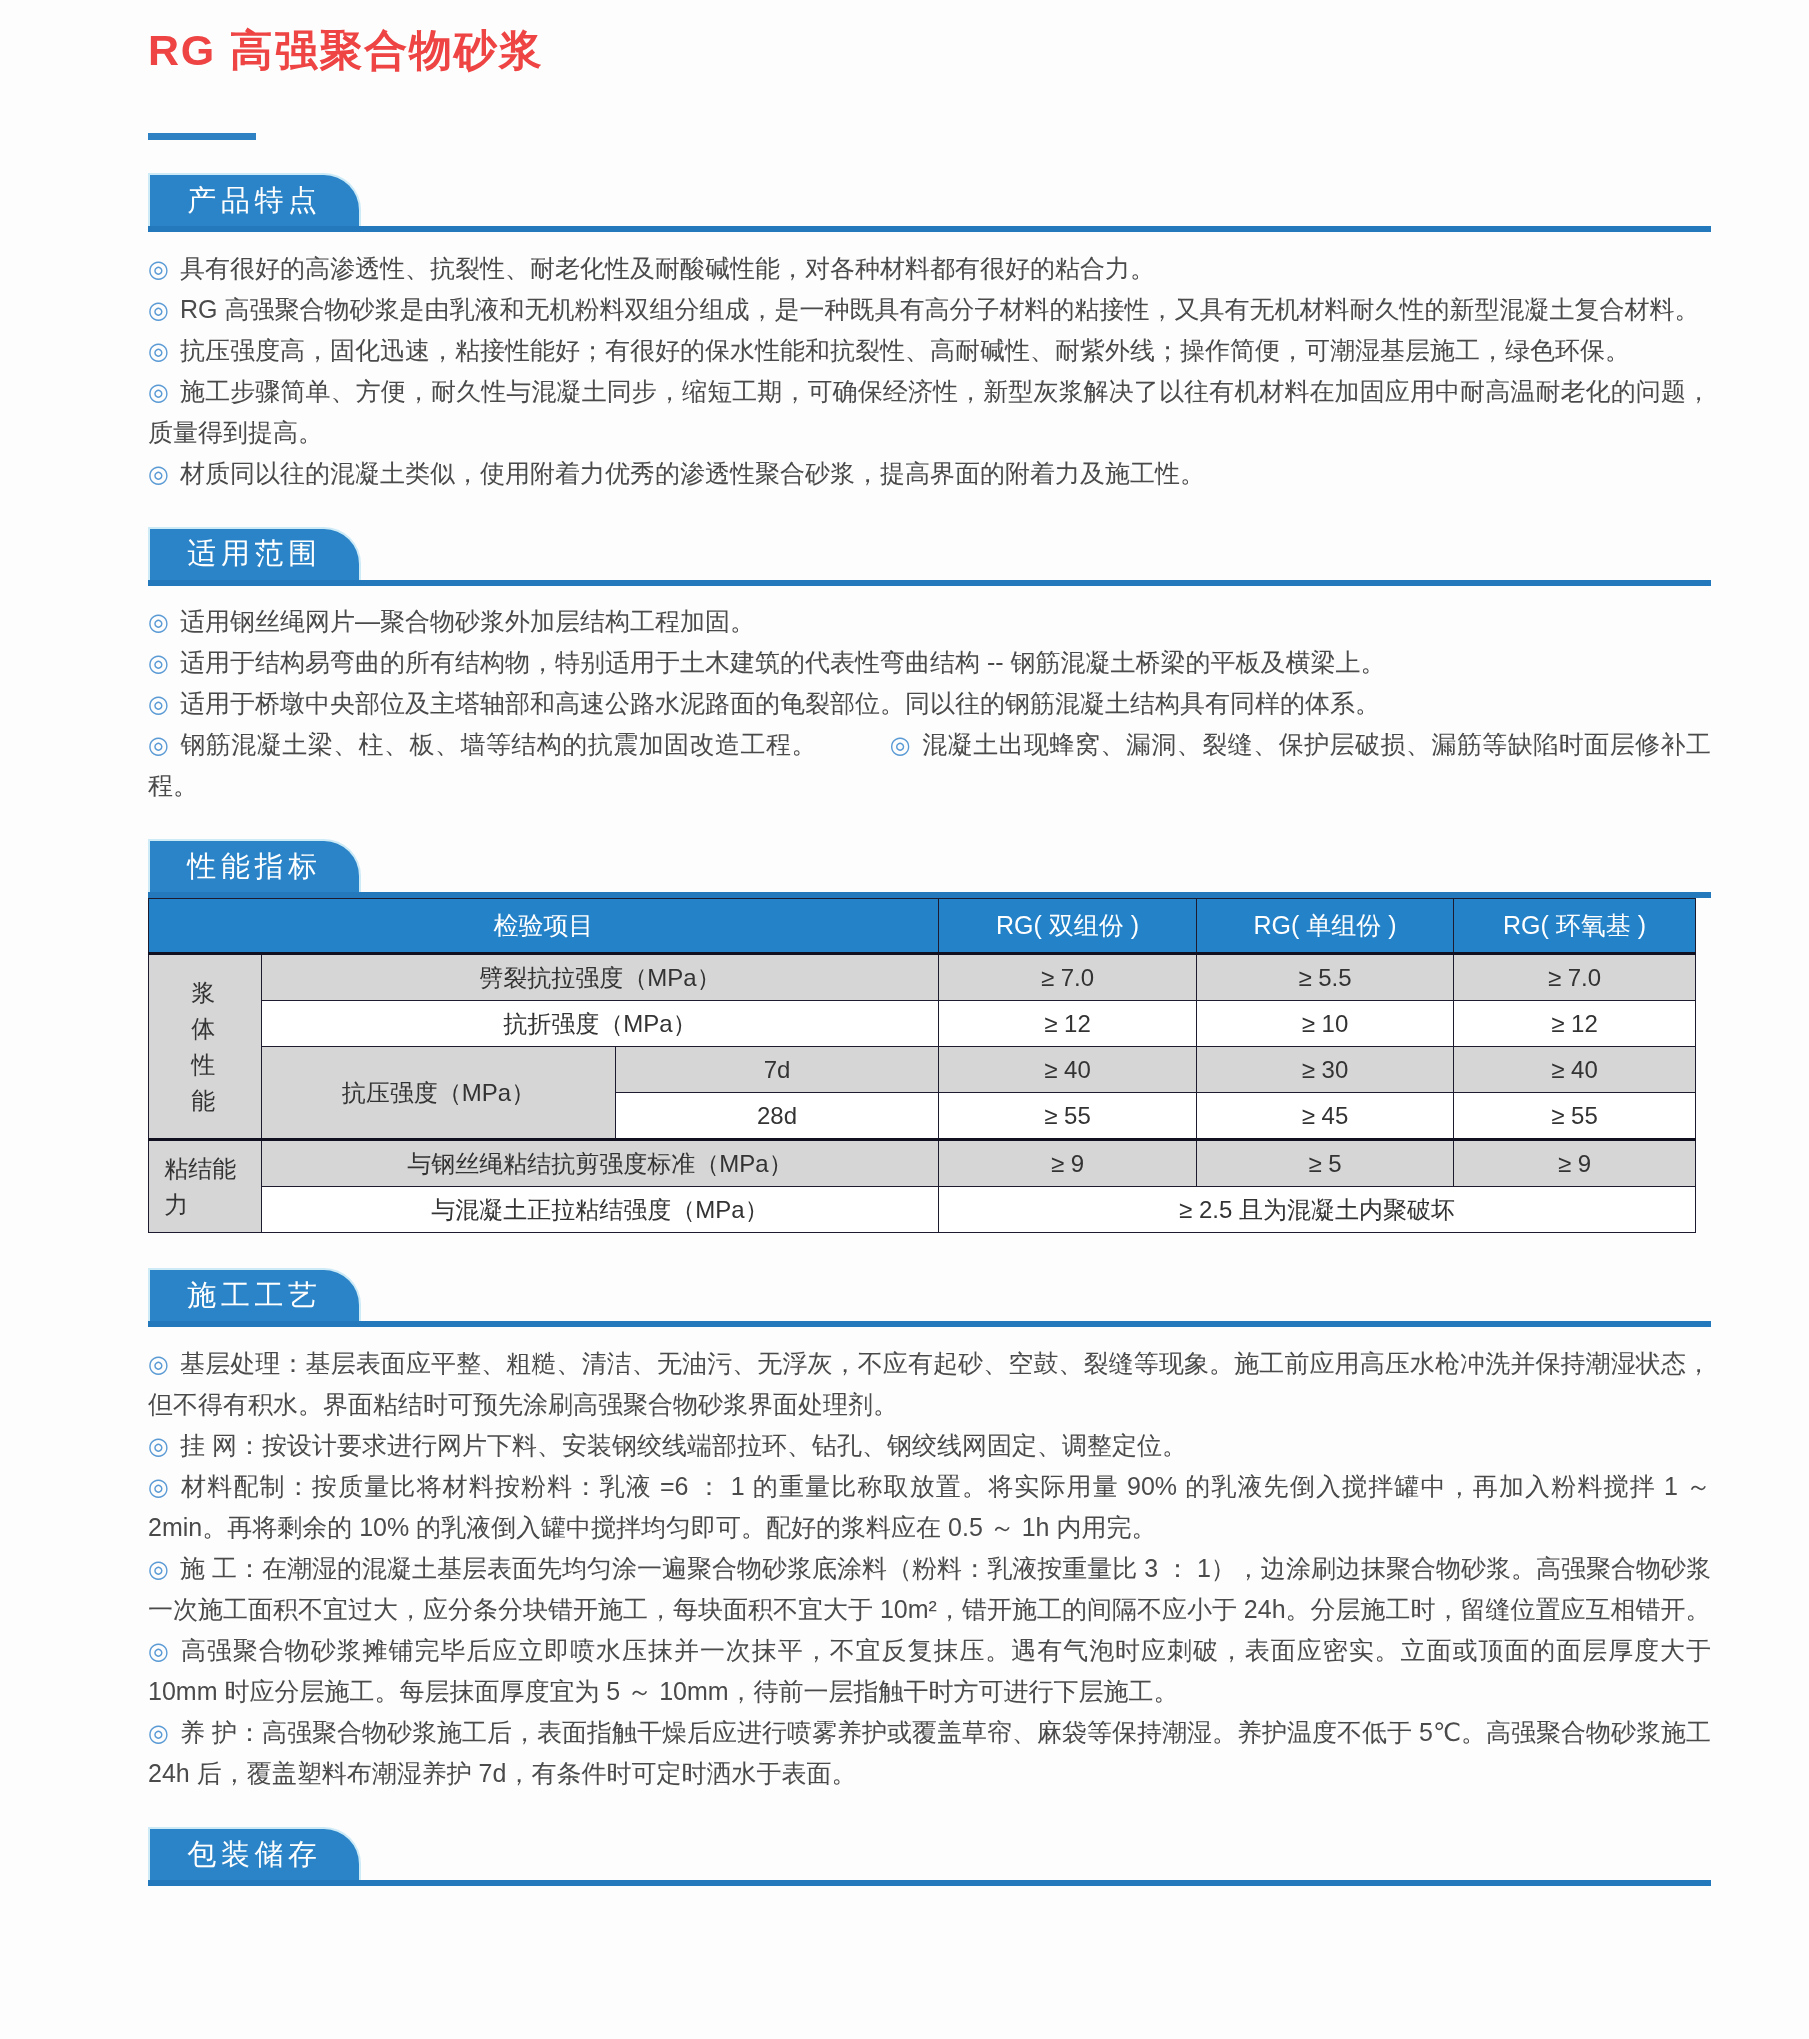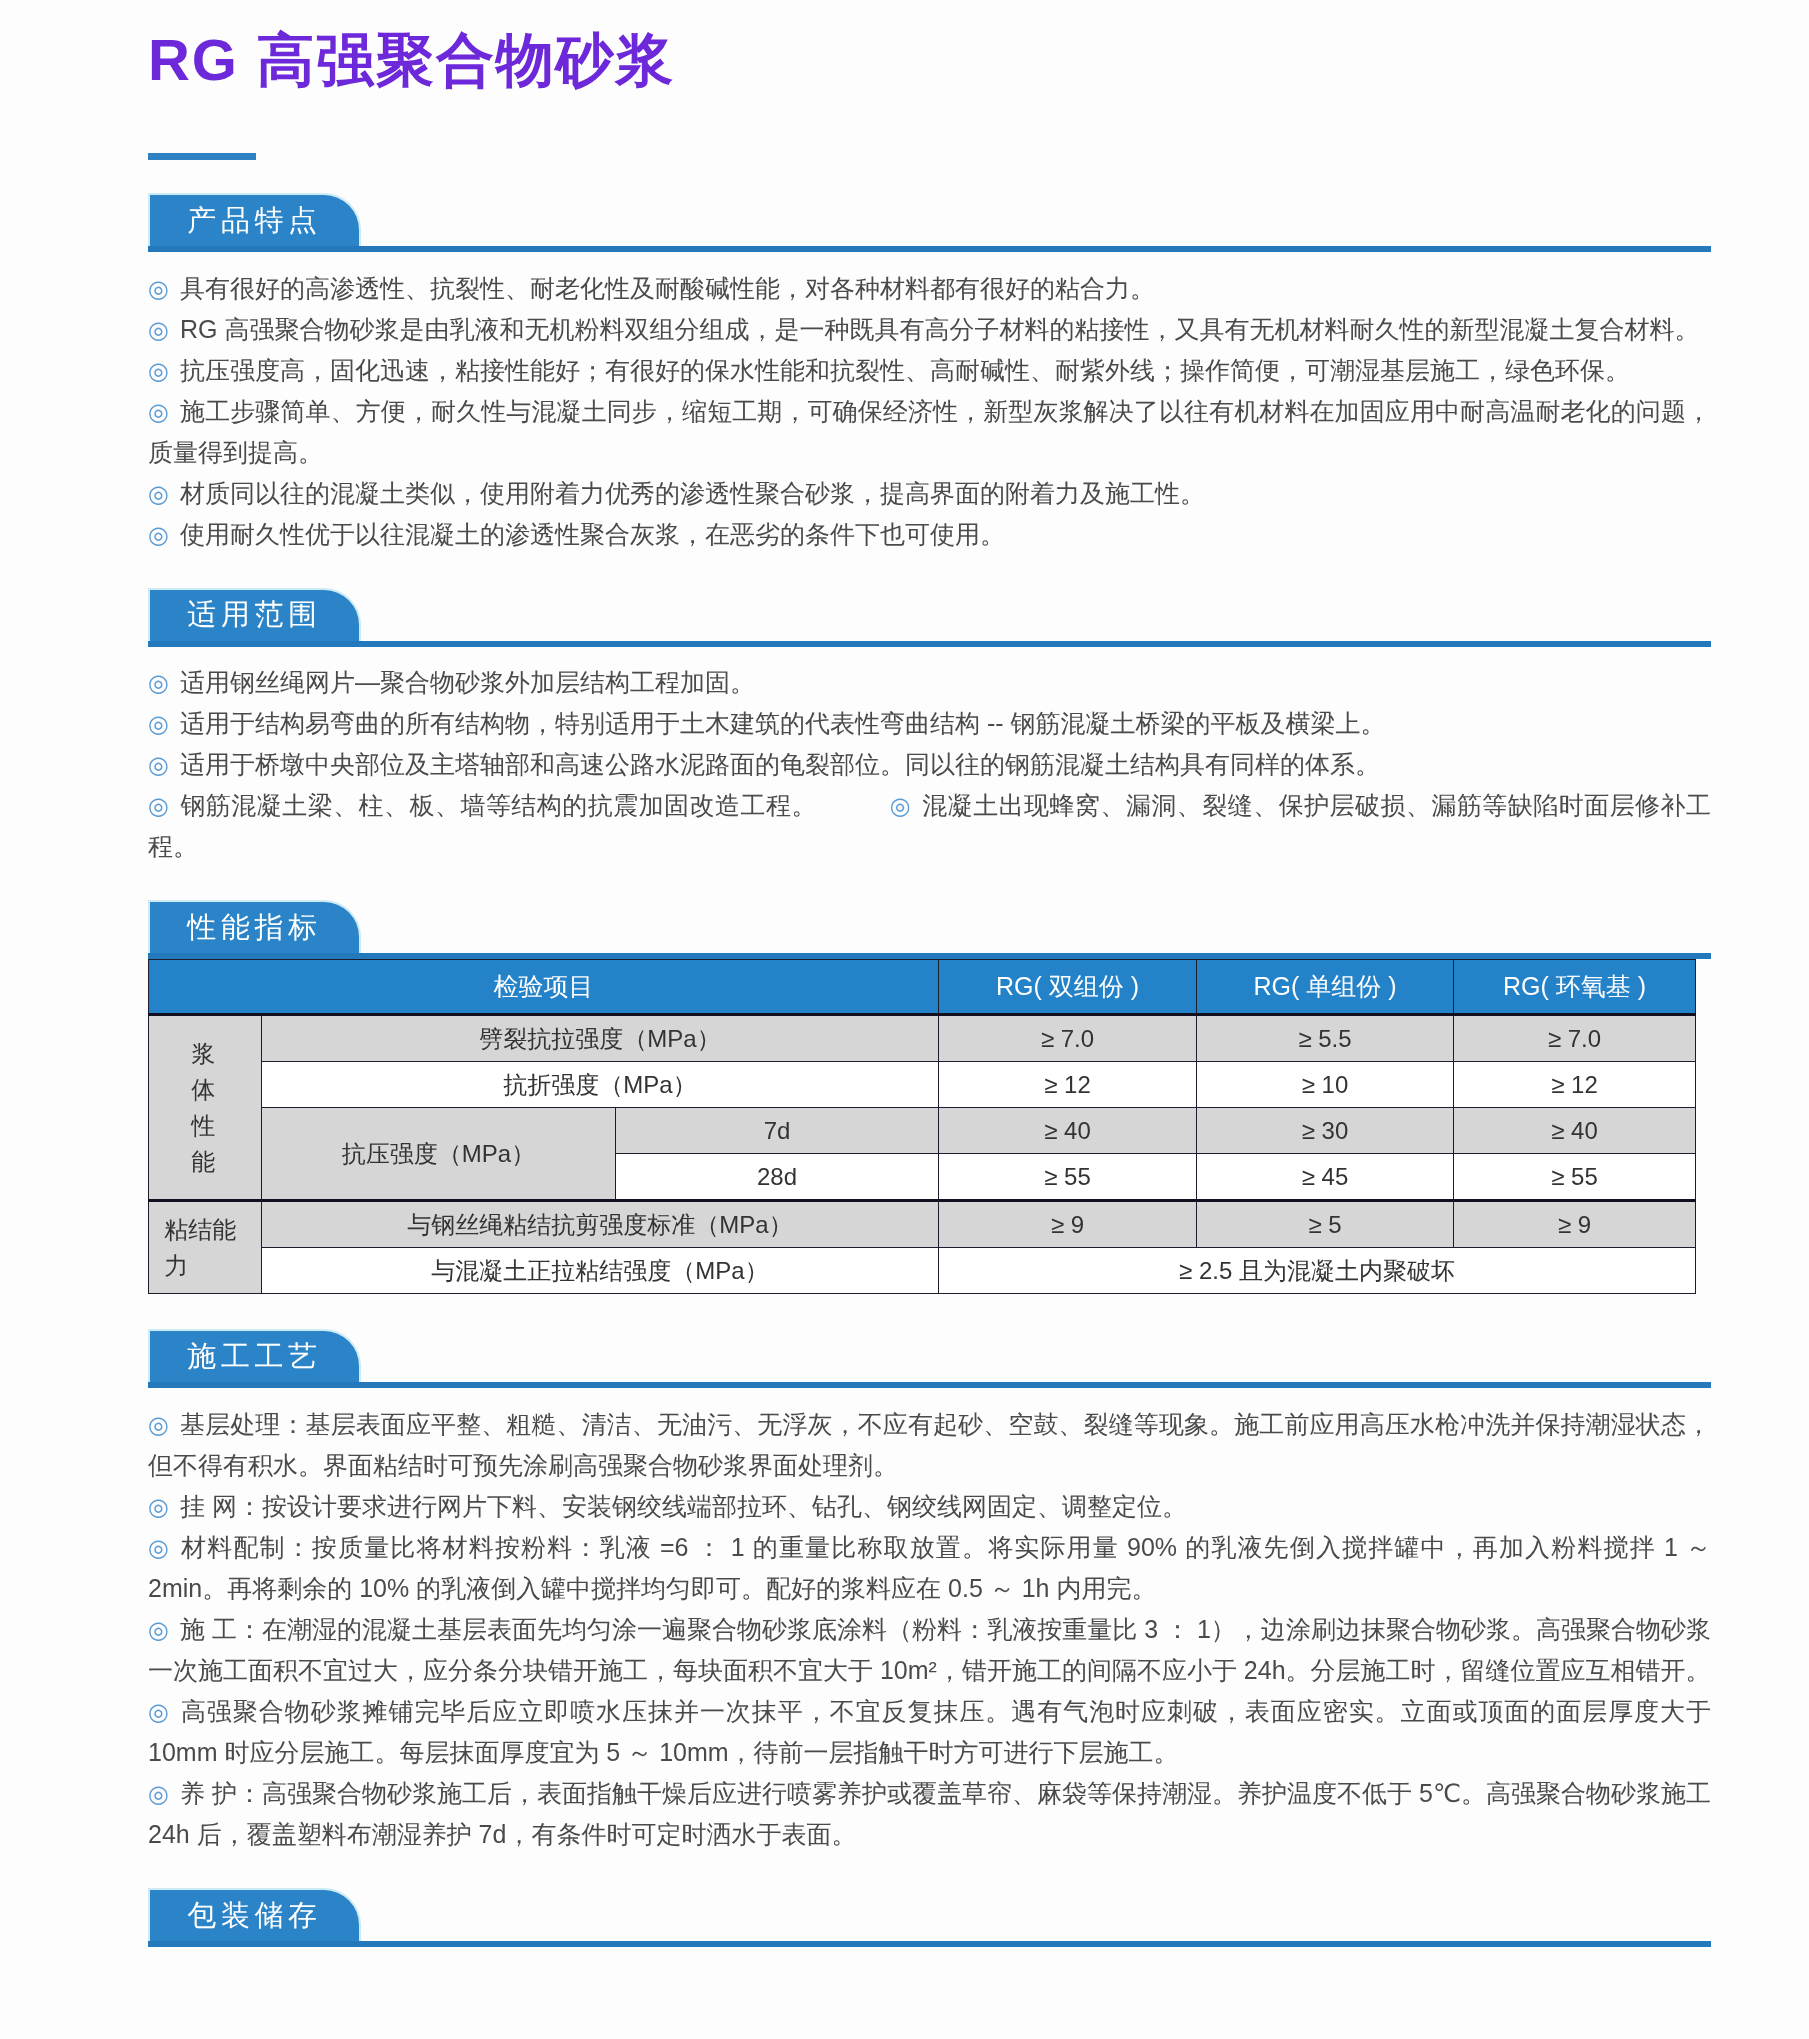--- a/index.html
+++ b/index.html
@@ -12,23 +12,23 @@
     position:relative;
   }
   .content{
     position:absolute;
     left:148px;top:0;
     width:1563px;
   }
   
   .page-title{
     margin-top:22px;
-    font-size:58px;
+    font-size:43px;
     font-weight:bold;
-    color:#6d28d9;
+    color:#ef4444;
     letter-spacing:1.8px;
   }
   .title-underline{
     margin-top:53px;
     width:108px;height:7.3px;
     background:#2e82c4;
   }
   
   .sec-head{
     margin-top:33px;
@@ -119,21 +119,20 @@
     <div class="badge">
       <span>产品特点</span>
     </div>
   </div>
   <div class="bullets">
     <p class="bullet"><span class="mark">◎</span><span>具有很好的高渗透性、抗裂性、耐老化性及耐酸碱性能，对各种材料都有很好的粘合力。</span></p>
     <p class="bullet"><span class="mark">◎</span><span>RG 高强聚合物砂浆是由乳液和无机粉料双组分组成，是一种既具有高分子材料的粘接性，又具有无机材料耐久性的新型混凝土复合材料。</span></p>
     <p class="bullet"><span class="mark">◎</span><span>抗压强度高，固化迅速，粘接性能好；有很好的保水性能和抗裂性、高耐碱性、耐紫外线；操作简便，可潮湿基层施工，绿色环保。</span></p>
     <p class="bullet"><span class="mark">◎</span><span>施工步骤简单、方便，耐久性与混凝土同步，缩短工期，可确保经济性，新型灰浆解决了以往有机材料在加固应用中耐高温耐老化的问题，质量得到提高。</span></p>
     <p class="bullet"><span class="mark">◎</span><span>材质同以往的混凝土类似，使用附着力优秀的渗透性聚合砂浆，提高界面的附着力及施工性。</span></p>
-    <p class="bullet"><span class="mark">◎</span><span>使用耐久性优于以往混凝土的渗透性聚合灰浆，在恶劣的条件下也可使用。</span></p>
   </div>
 
   <div class="sec-head">
     <div class="badge">
       <span>适用范围</span>
     </div>
   </div>
   <div class="bullets">
     <p class="bullet"><span class="mark">◎</span><span>适用钢丝绳网片—聚合物砂浆外加层结构工程加固。</span></p>
     <p class="bullet"><span class="mark">◎</span><span>适用于结构易弯曲的所有结构物，特别适用于土木建筑的代表性弯曲结构 -- 钢筋混凝土桥梁的平板及横梁上。</span></p>

